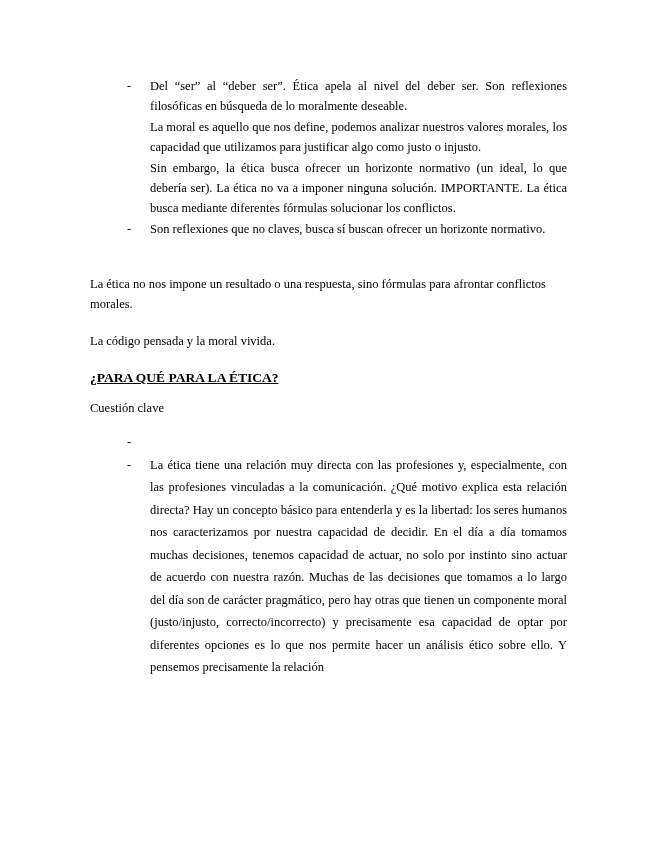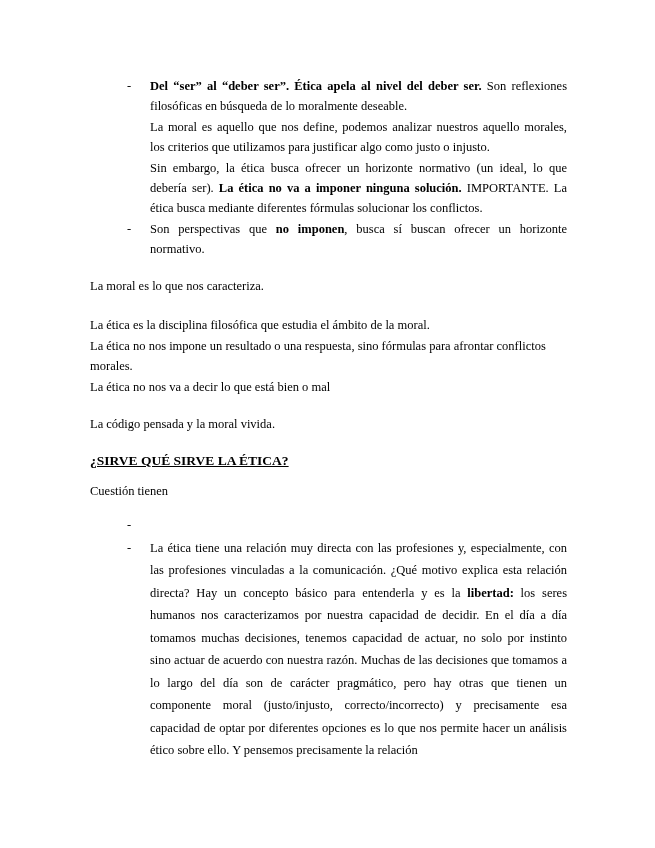--- a/index.html
+++ b/index.html
@@ -15,21 +15,21 @@
     overflow: hidden;
   }
   .content {
     position: absolute;
     top: 76px;
     left: 90px;
     width: 477px;
   }
   .para { line-height: 20px; margin: 0 0 1px 0; }
   .justify { text-align: justify; }
-  .bold { font-weight: bold; }
+  .bold { font-weight: normal; }
   .list { margin: 0; }
   .list-item { display: flex; }
   .bullet { flex: 0 0 auto; width: 23px; margin-left: 37px; line-height: 20px; }
   .item-content { flex: 1 1 auto; min-width: 0; }
   .list.wide .para, .list.wide .bullet { line-height: 22.5px; }
   .heading {
     font-size: 13.5px;
     font-weight: bold;
     text-decoration: underline;
     line-height: 20px;
@@ -39,43 +39,40 @@
 </head>
 <body>
 
 <div class="page">
   <div class="content">
       <div class="list">
         <div class="list-item">
           <span class="bullet">-</span>
           <div class="item-content">
             <p class="para justify"><span class="bold ">Del “ser” al “deber ser”. Ética apela al nivel del deber ser.</span><span> Son reflexiones filosóficas en búsqueda de lo moralmente deseable.</span></p>
-            <p class="para justify"><span>La moral es aquello que nos define, podemos analizar nuestros aquello morales, los criterios que utilizamos para justificar algo como justo o injusto.</span></p>
+            <p class="para justify"><span>La moral es aquello que nos define, podemos analizar nuestros valores morales, los capacidad que utilizamos para justificar algo como justo o injusto.</span></p>
             <p class="para justify"><span>Sin embargo, la ética busca ofrecer un horizonte normativo (un ideal, lo que debería ser). </span><span class="bold ">La ética no va a imponer ninguna solución.</span><span> IMPORTANTE. La ética busca mediante diferentes fórmulas solucionar los conflictos.</span></p>
           </div>
         </div>
         <div class="list-item">
           <span class="bullet">-</span>
           <div class="item-content">
-            <p class="para justify"><span>Son perspectivas que </span><span class="bold ">no imponen</span><span>, busca sí buscan ofrecer un horizonte normativo.</span></p>
+            <p class="para justify"><span>Son reflexiones que </span><span class="bold ">no claves</span><span>, busca sí buscan ofrecer un horizonte normativo.</span></p>
           </div>
         </div>
       </div>
       <div class="spacer" style="height: 16px;"></div>
-      <p class="para"><span>La moral es lo que nos caracteriza.</span></p>
       <div class="spacer" style="height: 18px;"></div>
-      <p class="para"><span>La ética es la disciplina filosófica que estudia el ámbito de la moral.</span></p>
       <p class="para"><span>La ética no nos impone un resultado o una respuesta, sino fórmulas para afrontar conflictos morales.</span></p>
-      <p class="para"><span>La ética no nos va a decir lo que está bien o mal</span></p>
       <div class="spacer" style="height: 16px;"></div>
       <p class="para"><span>La código pensada y la moral vivida.</span></p>
       <div class="spacer" style="height: 16px;"></div>
-      <h2 class="heading"><span>¿SIRVE QUÉ SIRVE LA ÉTICA?</span></h2>
+      <h2 class="heading"><span>¿PARA QUÉ PARA LA ÉTICA?</span></h2>
       <div class="spacer" style="height: 10px;"></div>
-      <p class="para"><span>Cuestión tienen</span></p>
+      <p class="para"><span>Cuestión clave</span></p>
       <div class="spacer" style="height: 12px;"></div>
       <div class="list wide">
         <div class="list-item">
           <span class="bullet">-</span>
         </div>
         <div class="list-item">
           <span class="bullet">-</span>
           <div class="item-content">
             <p class="para justify"><span>La ética tiene una relación muy directa con las profesiones y, especialmente, con las profesiones vinculadas a la comunicación. ¿Qué motivo explica esta relación directa? Hay un concepto básico para entenderla y es la </span><span class="bold ">libertad:</span><span> los seres humanos nos caracterizamos por nuestra capacidad de decidir. En el día a día tomamos muchas decisiones, tenemos capacidad de actuar, no solo por instinto sino actuar de acuerdo con nuestra razón. Muchas de las decisiones que tomamos a lo largo del día son de carácter pragmático, pero hay otras que tienen un componente moral (justo/injusto, correcto/incorrecto) y precisamente esa capacidad de optar por diferentes opciones es lo que nos permite hacer un análisis ético sobre ello. Y pensemos precisamente la relación</span></p>
           </div>

